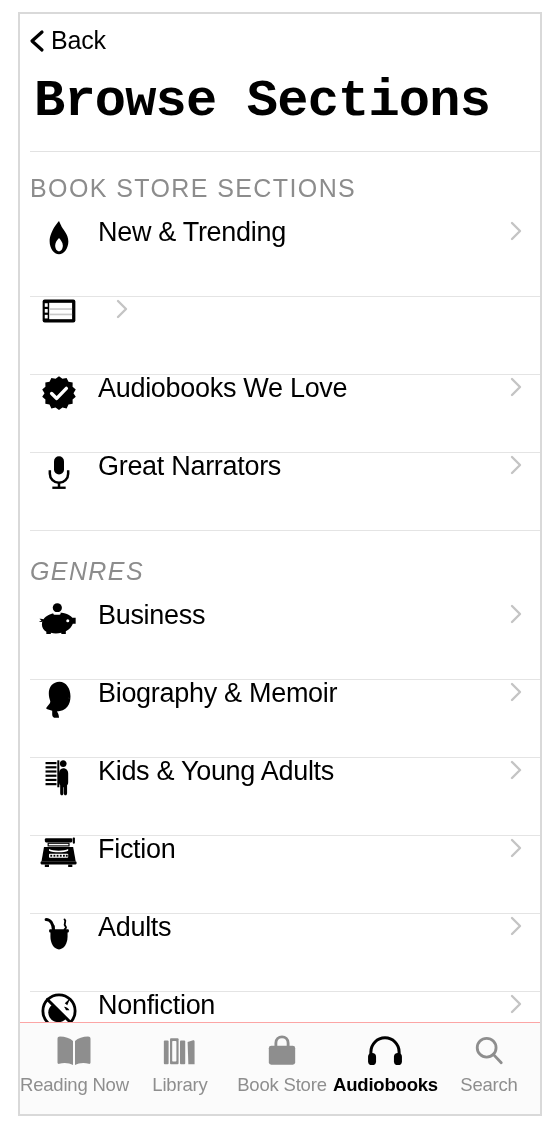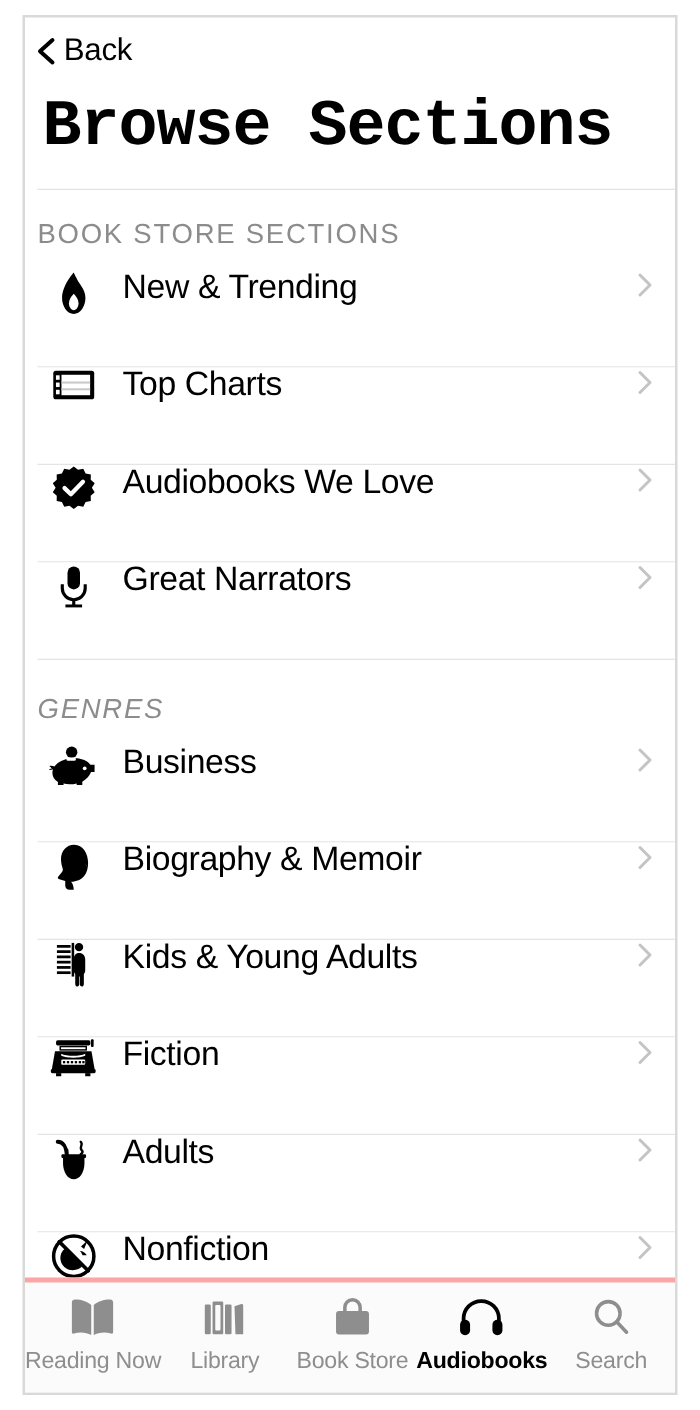--- a/index.html
+++ b/index.html
@@ -77,21 +77,21 @@
   }
 
   
   #list-scroll {
     position: relative;
     height: 890px;
     overflow: hidden;
   }
 
   .section-header {
-    font-size: 22px;
+    font-size: 25px;
     letter-spacing: 1.4px;
     color: #8c8c8c;
     padding: 22px 0 16px 10px;
     text-transform: uppercase;
   }
   .section-header.genres {
     padding-top: 26px;
     padding-bottom: 16px;
     font-style: italic;
   }
@@ -137,21 +137,21 @@
   .row.last-in-group .row-sep { left: 10px; right: 0; }
 
   
   #tab-bar {
     position: absolute;
     left: 0;
     right: 0;
     bottom: 0;
     height: 92px;
     background: #fbfbfb;
-    border-top: 4px solid #fca5a5;
+    border-top: 1px solid #fca5a5;
     display: flex;
     align-items: flex-start;
     box-sizing: border-box;
   }
   .tab {
     flex: 1;
     display: flex;
     flex-direction: column;
     align-items: center;
     justify-content: flex-start;
@@ -222,21 +222,20 @@
           <svg viewBox="0 0 44 34" width="36" height="28">
             <rect x="2" y="3" width="40" height="28" rx="2.5" fill="#000"></rect>
             <rect x="10" y="7" width="28" height="20" fill="#ffffff"></rect>
             <rect x="10" y="13.6" width="28" height="2" fill="#c9c9c9"></rect>
             <rect x="10" y="20.2" width="28" height="2" fill="#c9c9c9"></rect>
             <rect x="4.6" y="7.5" width="3.6" height="4.4" fill="#ffffff"></rect>
             <rect x="4.6" y="14.6" width="3.6" height="4.4" fill="#ffffff"></rect>
             <rect x="4.6" y="21.7" width="3.6" height="4.4" fill="#ffffff"></rect>
           </svg>
         </span>
-        <span class="row-label">Top Charts</span>
         <span class="disclosure">
           <svg viewBox="0 0 16 24" width="16" height="24">
             <polyline points="4,4 12,12 4,20" fill="none" stroke="#c4c4c4" stroke-width="2.4" stroke-linecap="round" stroke-linejoin="round"></polyline>
           </svg>
         </span>
         <span class="row-sep"></span>
       </div>
 
       <div class="row">
         <span class="icon-wrap">

